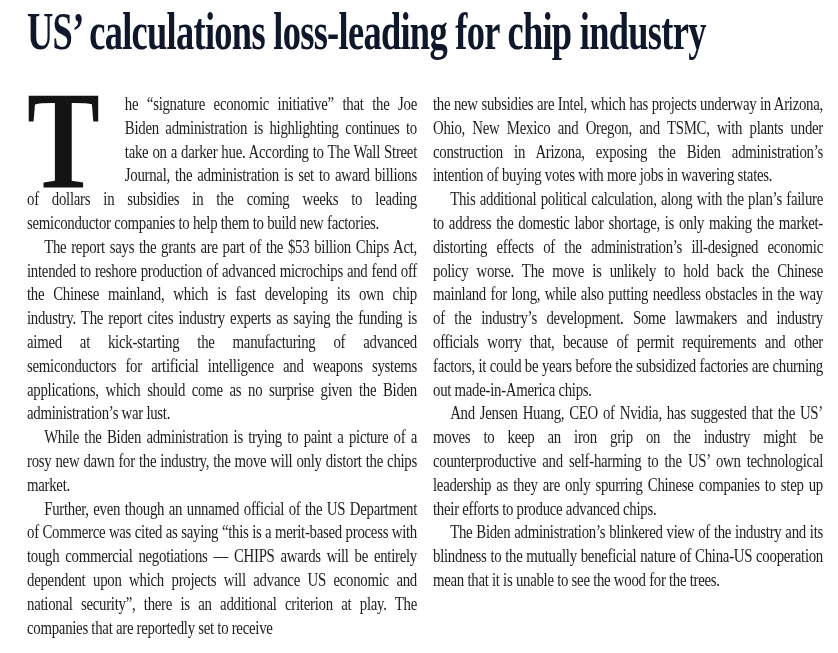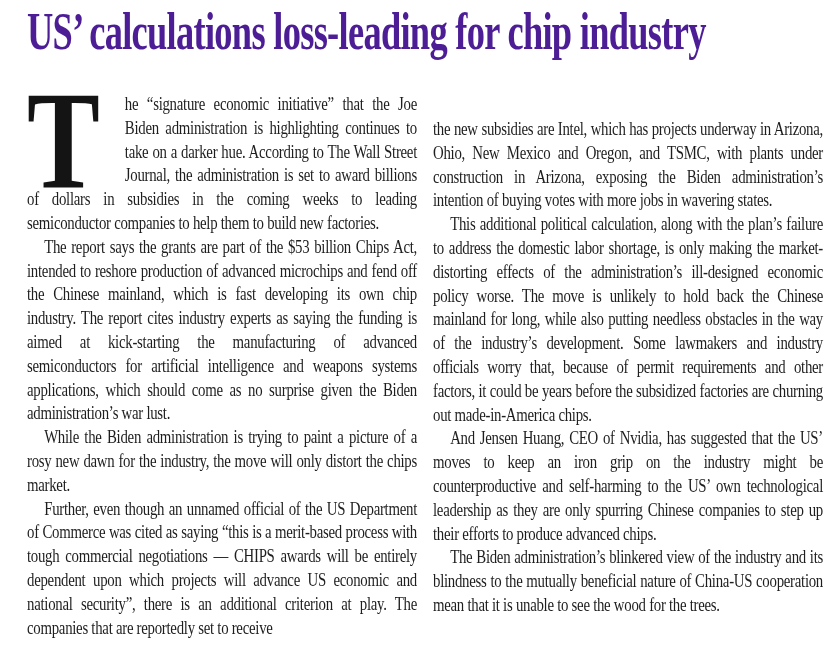--- a/index.html
+++ b/index.html
@@ -18,42 +18,41 @@
     width: 838px;
     height: 653px;
     background: #ffffff;
     position: relative;
   }
   .headline {
     margin: 4px 0 0 27px;
     padding: 0;
     white-space: nowrap;
     font-weight: bold;
-    color: #4c1d95;
+    color: #0f172a;
     height: 58px;
   }
   .headline-inner {
     display: inline-block;
     font-size: 52px;
     line-height: 56px;
     letter-spacing: -1px;
     transform: scaleX(0.70);
     transform-origin: 0 0;
   }
   .article-body {
     display: flex;
     margin: 30px 16px 0 27px;
   }
   .col {
     width: 390px;
     overflow: visible;
   }
   .col + .col {
     margin-left: 16px;
-    margin-top: 25px;
   }
   .col-inner {
     width: 500px;
     transform: scaleX(0.78);
     transform-origin: 0 0;
     text-align: justify;
     font-size: 19px;
     line-height: 23.8px;
     letter-spacing: -0.35px;
     hyphens: auto;

